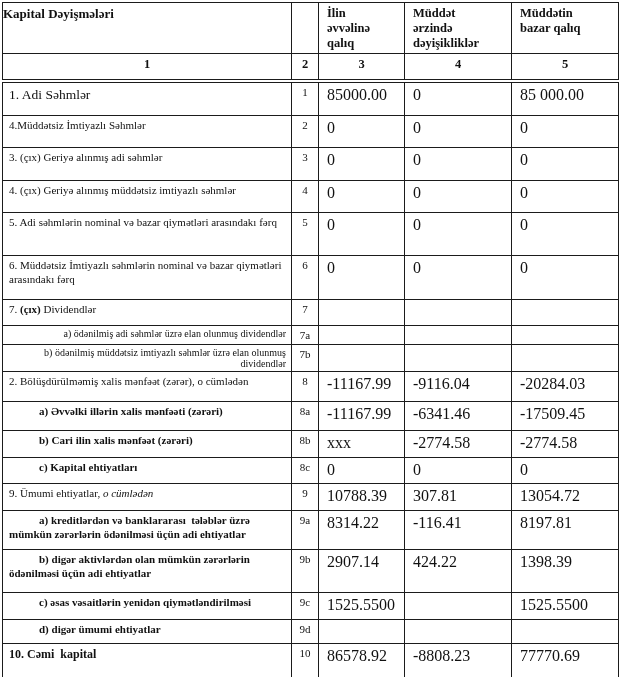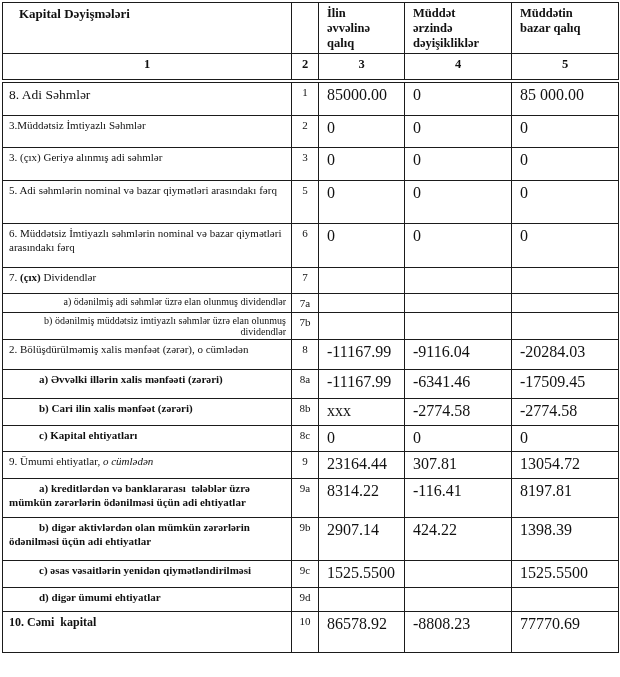--- a/index.html
+++ b/index.html
@@ -9,21 +9,21 @@
     font-family:"Liberation Serif","DejaVu Serif",serif;
     color:#111;
   }
   table.tbl{border-collapse:collapse;table-layout:fixed;width:616px;}
   table.tbl td{border:1px solid #1b1b1b;vertical-align:top;overflow:hidden;}
   table.body{margin-top:2px;}
 
   
   tr.hdr{height:46px;}
   tr.idx{height:26px;}
-  .ttl{font-weight:bold;font-size:13px;padding:3px 4px 0 16px;}
+  .ttl{font-weight:bold;font-size:13px;padding:3px 4px 0 0;}
   .hcell{font-weight:bold;font-size:12.5px;line-height:1.18;padding:3px 4px 3px 8px;white-space:pre-line;}
   .idxc{font-weight:bold;font-size:12.5px;text-align:center;padding-top:3px;}
 
   
   .lbl{font-size:11px;line-height:1.25;padding:3px 5px 2px 6px;white-space:pre-wrap;}
   .num{font-size:11px;text-align:center;padding-top:3px;}
   .val{font-size:16px;padding:3px 4px 0 8px;}
 
   tr.lg  .lbl{font-size:13.5px;padding-top:4px;}
   tr.smr .lbl{font-size:10px;line-height:1.1;padding-top:2px;text-align:right;}
@@ -71,36 +71,43 @@
   <table class="tbl body">
     <colgroup>
         <col style="width:289px">
         <col style="width:27px">
         <col style="width:86px">
         <col style="width:107px">
         <col style="width:107px">
       </colgroup>
     <tbody>
       <tr class="lg" style="height:33px">
-        <td class="lbl">8. Adi Səhmlər</td>
+        <td class="lbl">1. Adi Səhmlər</td>
         <td class="num">1</td>
         <td class="val">85000.00</td>
         <td class="val">0</td>
         <td class="val">85 000.00</td>
       </tr>
       <tr style="height:32px">
-        <td class="lbl">3.Müddətsiz İmtiyazlı Səhmlər</td>
+        <td class="lbl">4.Müddətsiz İmtiyazlı Səhmlər</td>
         <td class="num">2</td>
         <td class="val">0</td>
         <td class="val">0</td>
         <td class="val">0</td>
       </tr>
       <tr style="height:33px">
         <td class="lbl">3. (çıx) Geriyə alınmış adi səhmlər</td>
         <td class="num">3</td>
+        <td class="val">0</td>
+        <td class="val">0</td>
+        <td class="val">0</td>
+      </tr>
+      <tr style="height:32px">
+        <td class="lbl">4. (çıx) Geriyə alınmış müddətsiz imtiyazlı səhmlər</td>
+        <td class="num">4</td>
         <td class="val">0</td>
         <td class="val">0</td>
         <td class="val">0</td>
       </tr>
       <tr style="height:43px">
         <td class="lbl">5. Adi səhmlərin nominal və bazar qiymətləri arasındakı fərq</td>
         <td class="num">5</td>
         <td class="val">0</td>
         <td class="val">0</td>
         <td class="val">0</td>
@@ -157,21 +164,21 @@
       <tr class="ind" style="height:26px">
         <td class="lbl">c) Kapital ehtiyatları</td>
         <td class="num">8c</td>
         <td class="val">0</td>
         <td class="val">0</td>
         <td class="val">0</td>
       </tr>
       <tr style="height:27px">
         <td class="lbl"><span>9. Ümumi ehtiyatlar, </span><span class="iseg">o cümlədən</span></td>
         <td class="num">9</td>
-        <td class="val">23164.44</td>
+        <td class="val">10788.39</td>
         <td class="val">307.81</td>
         <td class="val">13054.72</td>
       </tr>
       <tr class="ind" style="height:39px">
         <td class="lbl">a) kreditlərdən və banklararası  tələblər üzrə mümkün zərərlərin ödənilməsi üçün adi ehtiyatlar</td>
         <td class="num">9a</td>
         <td class="val">8314.22</td>
         <td class="val">-116.41</td>
         <td class="val">8197.81</td>
       </tr>

